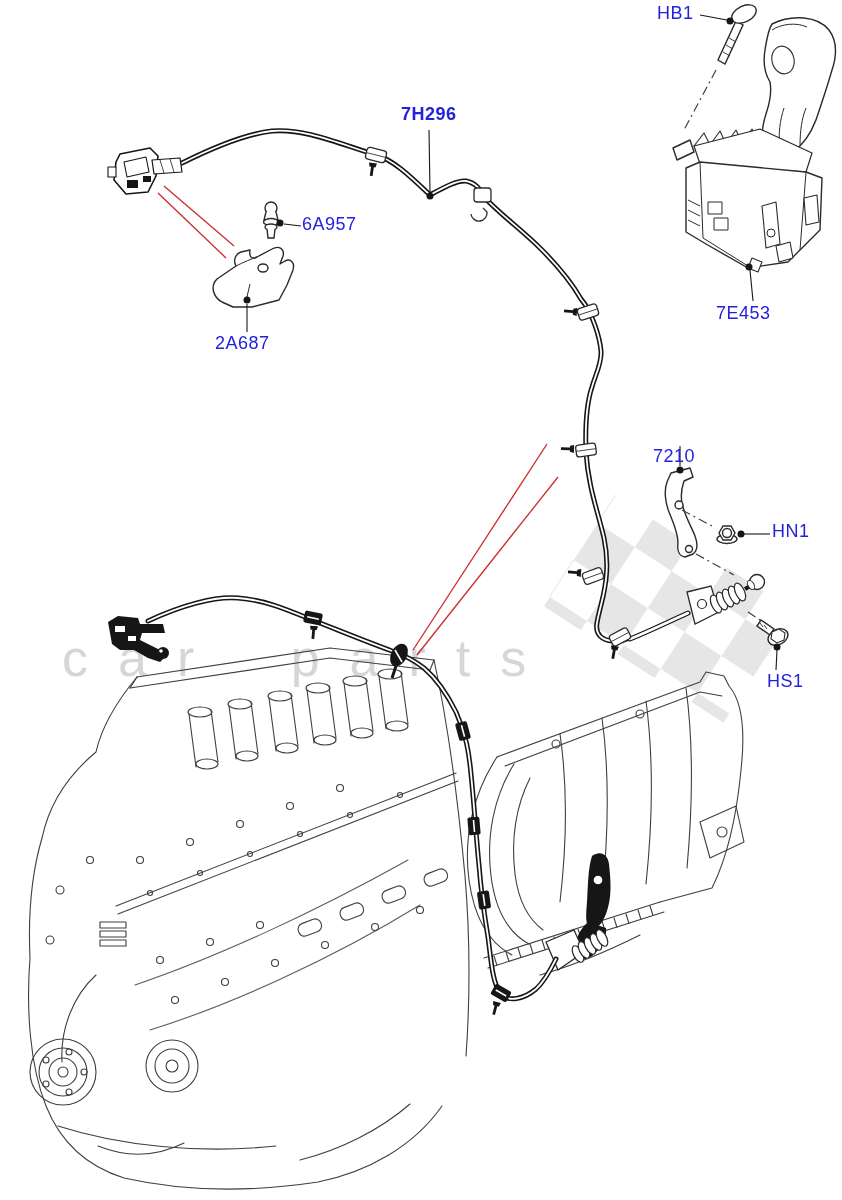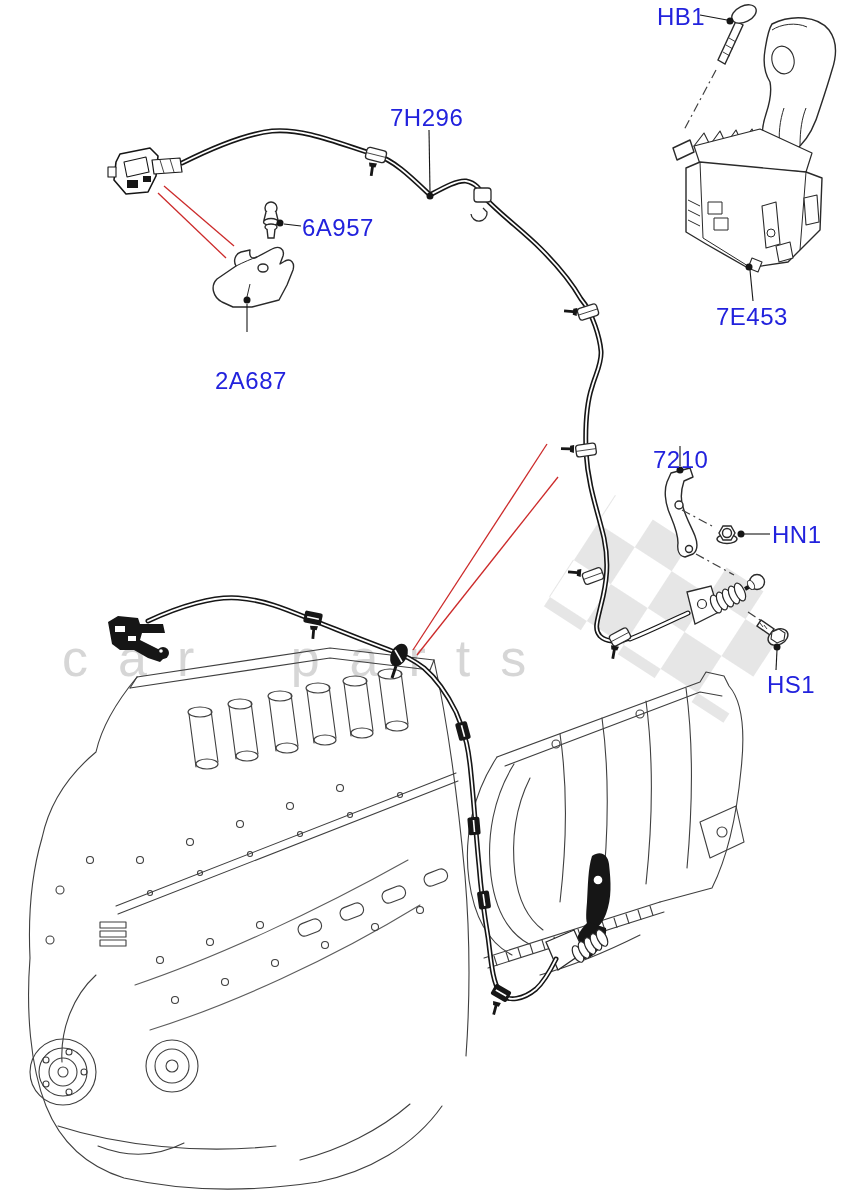--- a/index.html
+++ b/index.html
@@ -5,26 +5,26 @@
   html,body{margin:0;padding:0;background:#fff;}
   .stage{position:relative;width:842px;height:1200px;background:#ffffff;overflow:hidden;
          font-family:"Liberation Sans",sans-serif;}
   
   .wm-brand{position:absolute;left:50px;top:515px;font-size:132px;font-weight:bold;
             letter-spacing:-6px;color:rgba(217,106,106,0.32);line-height:1;z-index:1;}
   .wm-sub{position:absolute;left:62px;top:632px;font-size:52px;font-weight:400;
           letter-spacing:30px;word-spacing:22px;color:rgba(130,130,130,0.33);line-height:1;z-index:1;}
   svg.art{position:absolute;left:0;top:0;z-index:2;}
   
-  .plabel{position:absolute;z-index:3;font-size:24px;color:#2222dd;white-space:nowrap;
+  .plabel{position:absolute;z-index:3;font-size:18px;color:#2222dd;white-space:nowrap;
           letter-spacing:0.5px;cursor:pointer;}
   #lbl-hb1{left:657px;top:3px;}
-  #lbl-7h296{left:390px;top:104px;}
+  #lbl-7h296{left:401px;top:104px;font-weight:bold;}
   #lbl-6a957{left:302px;top:214px;text-align:right;}
-  #lbl-2a687{left:215px;top:333px;margin-top:34px;}
+  #lbl-2a687{left:215px;top:333px;}
   #lbl-7e453{left:716px;top:303px;text-align:center;}
   #lbl-7210{left:653px;top:406px;margin-top:40px;}
   #lbl-hn1{left:772px;top:521px;text-align:center;}
   #lbl-hs1{left:758px;top:671px;margin-left:9px;}
 </style>
 </head>
 <body>
 
 <div class="stage">
 

